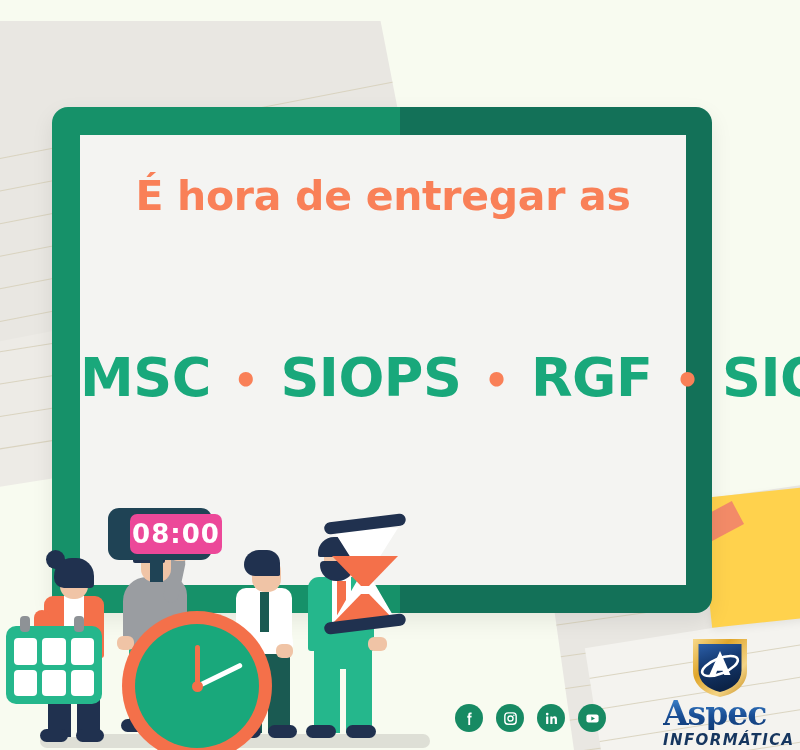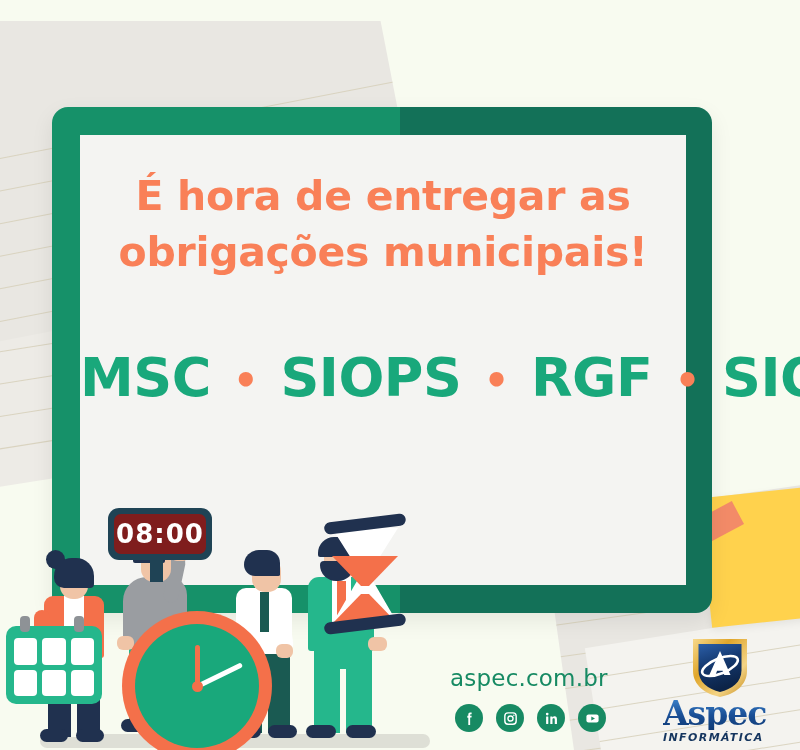--- a/index.html
+++ b/index.html
@@ -81,22 +81,22 @@
     position:absolute;left:40px;top:713px;width:390px;height:14px;
     background:#dedfd6;border-radius:7px;
   }
 
   
   #digital-clock{
     position:absolute;left:108px;top:487px;width:104px;height:52px;
     background:#1f4355;border-radius:11px;
   }
   #digital-clock .face{
-    position:absolute;left:6px;top:6px;width:92px;height:40px;
-    background:#7f1d1d;border-radius:7px;
+    position:absolute;left:22px;top:6px;width:92px;height:40px;
+    background:#ec4899;border-radius:7px;
     display:flex;align-items:center;justify-content:center;
   }
   #digital-clock .face .t{
     color:#fff;font-family:"DejaVu Sans", sans-serif;
     font-weight:bold;font-size:26px;letter-spacing:1px;line-height:1;
   }
   #clock-stick{position:absolute;left:150px;top:533px;width:13px;height:28px;background:#1f4355;}
 
   
   .ch{position:absolute;}
@@ -195,21 +195,21 @@
   #shield{position:absolute;left:26px;top:0;width:62px;height:66px;}
   #aspec-word{position:absolute;left:0;top:62px;width:116px;text-align:left;}
   #aspec-word .w{
     font-family:"DejaVu Serif", serif;font-weight:bold;font-size:33px;line-height:1;
     color:#1f5fa8;letter-spacing:-1px;
     background:linear-gradient(180deg,#3d86cf 0%,#1a4f96 55%,#0f3a74 100%);
     -webkit-background-clip:text;background-clip:text;color:transparent;
   }
   #aspec-word .sub{
     font-family:"DejaVu Sans", sans-serif;font-style:italic;font-weight:bold;
-    font-size:11px;color:#16365f;letter-spacing:1.4px;margin-top:1px;
+    font-size:15px;color:#16365f;letter-spacing:1.4px;margin-top:1px;
   }
 </style>
 </head>
 <body>
 
 <div id="stage">
 
   <div class="paper" id="paper-left2">
     <div class="paper-lines">
       <i style="top:40px"></i>
@@ -266,21 +266,20 @@
 
   <div id="board-shadow"></div>
   <div id="board-frame">
     <div class="half-l"></div>
     <div class="half-r"></div>
   </div>
   <div id="board-inner"></div>
 
   <div id="headline">
     <span>É hora de entregar as</span>
-    <span class="l2">obrigações municipais!</span>
   </div>
 
   <div id="subline">
     <span>MSC</span>
     <span class="bullet">•</span>
     <span>SIOPS</span>
     <span class="bullet">•</span>
     <span>RGF</span>
     <span class="bullet">•</span>
     <span>SIOPS</span>
@@ -371,21 +370,20 @@
   </div>
 
   <div id="hourglass">
     <div class="glass"></div>
     <div class="sand-top"></div>
     <div class="sand-bot"></div>
     <div class="cap-top"></div>
     <div class="cap-bot"></div>
   </div>
 
-  <div id="site-url">aspec.com.br</div>
 
   <div id="social-row">
     <a class="social">
       <svg width="17" height="17" viewBox="0 0 24 24" fill="#fff" aria-hidden="true">
         <path d="M15.1 8.2h-2.2V6.7c0-.6.4-.8.7-.8h1.4V3.4h-2c-2.2 0-2.7 1.6-2.7 2.7v2.1H8.9v2.6h1.4V21h2.6v-10.3h1.9l.3-2.5z"></path>
       </svg>
     </a>
     <a class="social">
       <svg width="17" height="17" viewBox="0 0 24 24" fill="none" stroke="#fff" stroke-width="2" aria-hidden="true">
         <rect x="4" y="4" width="16" height="16" rx="4.5"></rect>

